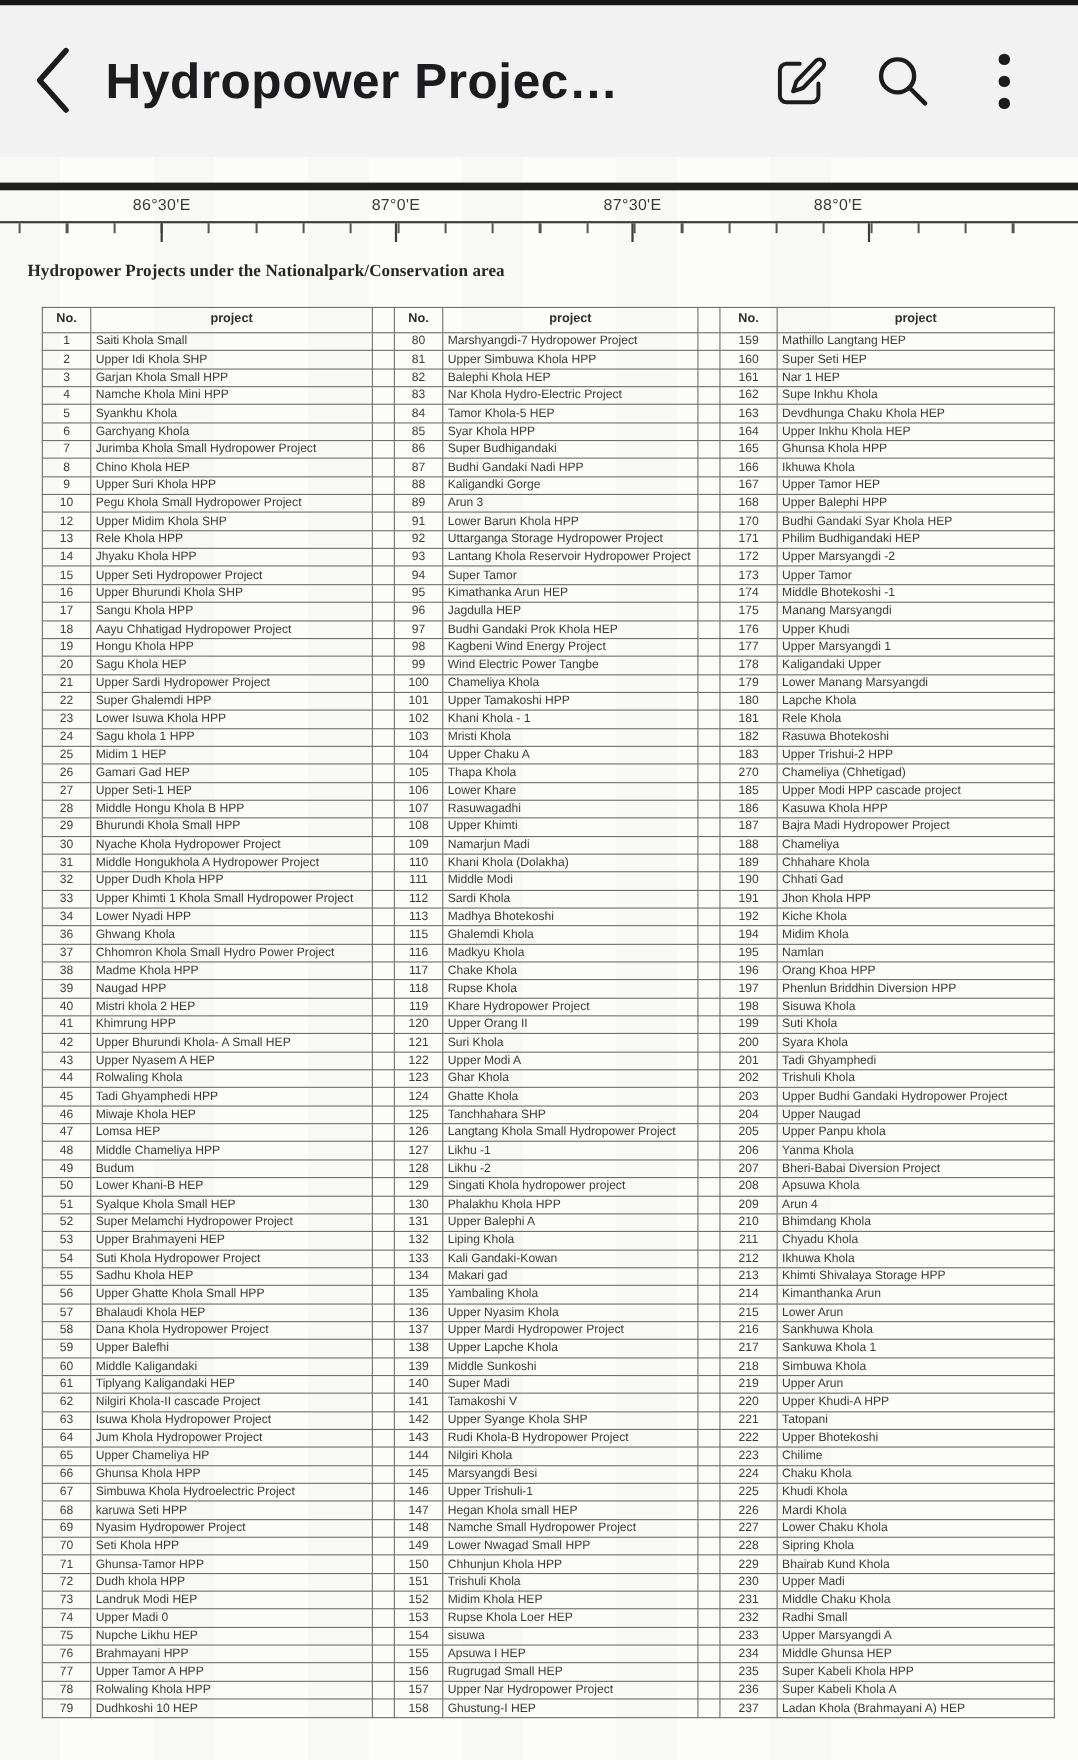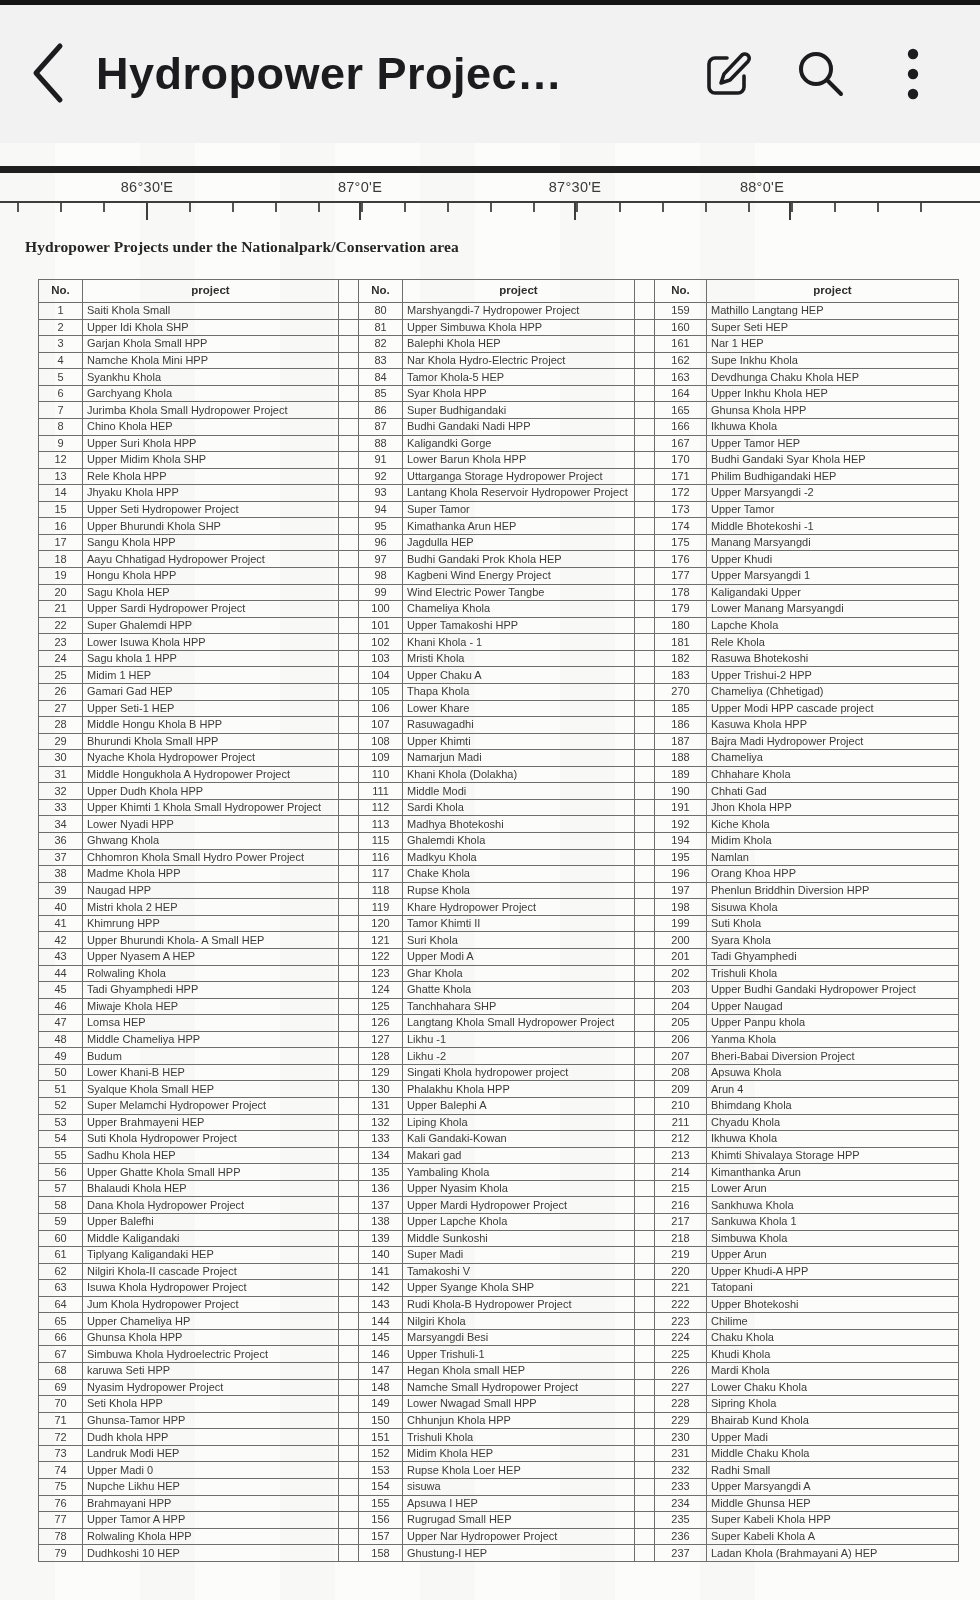--- a/index.html
+++ b/index.html
@@ -259,20 +259,30 @@
             <td class="no-cell">9</td>
             <td class="project-cell">Upper Suri Khola HPP</td>
             <td class="spacer-cell"></td>
             <td class="no-cell">88</td>
             <td class="project-cell">Kaligandki Gorge</td>
             <td class="spacer-cell"></td>
             <td class="no-cell">167</td>
             <td class="project-cell">Upper Tamor HEP</td>
           </tr>
           <tr>
+            <td class="no-cell">10</td>
+            <td class="project-cell">Pegu Khola Small Hydropower Project</td>
+            <td class="spacer-cell"></td>
+            <td class="no-cell">89</td>
+            <td class="project-cell">Arun 3</td>
+            <td class="spacer-cell"></td>
+            <td class="no-cell">168</td>
+            <td class="project-cell">Upper Balephi HPP</td>
+          </tr>
+          <tr>
             <td class="no-cell">12</td>
             <td class="project-cell">Upper Midim Khola SHP</td>
             <td class="spacer-cell"></td>
             <td class="no-cell">91</td>
             <td class="project-cell">Lower Barun Khola HPP</td>
             <td class="spacer-cell"></td>
             <td class="no-cell">170</td>
             <td class="project-cell">Budhi Gandaki Syar Khola HEP</td>
           </tr>
           <tr>
@@ -543,21 +553,21 @@
             <td class="project-cell">Khare Hydropower Project</td>
             <td class="spacer-cell"></td>
             <td class="no-cell">198</td>
             <td class="project-cell">Sisuwa Khola</td>
           </tr>
           <tr>
             <td class="no-cell">41</td>
             <td class="project-cell">Khimrung HPP</td>
             <td class="spacer-cell"></td>
             <td class="no-cell">120</td>
-            <td class="project-cell">Tamor Khimti II</td>
+            <td class="project-cell">Upper Orang II</td>
             <td class="spacer-cell"></td>
             <td class="no-cell">199</td>
             <td class="project-cell">Suti Khola</td>
           </tr>
           <tr>
             <td class="no-cell">42</td>
             <td class="project-cell">Upper Bhurundi Khola- A Small HEP</td>
             <td class="spacer-cell"></td>
             <td class="no-cell">121</td>
             <td class="project-cell">Suri Khola</td>

